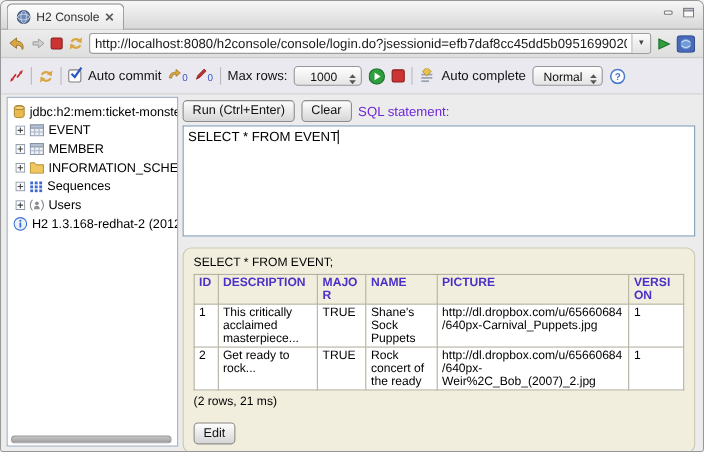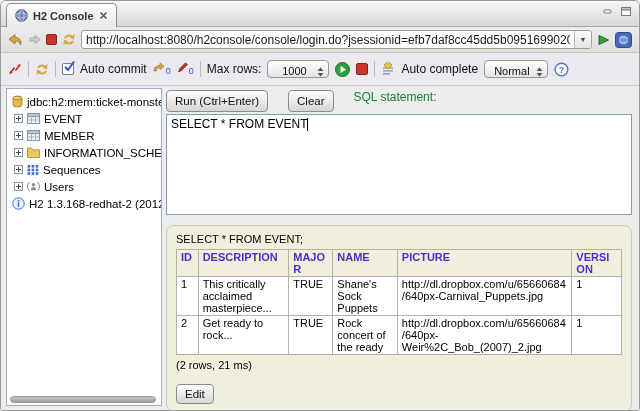--- a/index.html
+++ b/index.html
@@ -14,21 +14,21 @@
     height: 26px; position: relative;
     background: linear-gradient(#f6f6f6, #d8d8d8);
     border-bottom: 1px solid #a6a6a6;
   }
   .tab {
     position: absolute; left: 5px; top: 2px; height: 24px;
     display: flex; align-items: center; gap: 5px; padding: 0 8px;
     background: linear-gradient(#fdfdfd, #e7e7e7);
     border: 1px solid #8f8f8f; border-bottom: none;
     border-radius: 5px 5px 0 0;
-    font-size: 11px; font-weight: bold; color: #333;
+    font-size: 11px; font-weight: normal; color: #333;
   }
   .win-controls { position: absolute; right: 8px; top: 6px; display: flex; gap: 8px; align-items: center; }
   
   .urlbar {
     height: 26px; display: flex; align-items: center; gap: 5px; padding: 0 7px;
     background: linear-gradient(#ececec, #dedede);
     border-bottom: 1px solid #c4c4c4;
   }
   .icon-btn { display: flex; align-items: center; justify-content: center; flex: 0 0 auto; }
   .stop-sq { width: 11px; height: 11px; background: #cc3333; border: 1px solid #8c1f1f; border-radius: 2px; }
@@ -71,27 +71,27 @@
     border: 1px solid #9fb0c2; position: relative; overflow: hidden;
     padding: 4px 0 0 5px; font-size: 11.5px; color: #000;
   }
   .trow { display: flex; align-items: center; gap: 4px; height: 17px; white-space: nowrap; }
   .trow.child { padding-left: 2px; }
   .hthumb {
     position: absolute; left: 3px; bottom: 2px; width: 146px; height: 7px;
     border-radius: 4px; background: linear-gradient(#c6c6c6, #9e9e9e); border: 1px solid #999;
   }
   .main { flex: 1; display: flex; flex-direction: column; margin: 2px 7px 0 2px; }
-  .query-bar { height: 24px; display: flex; gap: 20px; margin-top: 2px; }
+  .query-bar { height: 24px; display: flex; align-items: center; gap: 6px; margin-top: 2px; }
   .btn {
     font-family: "Liberation Sans", sans-serif; font-size: 11.5px; color: #111;
     background: linear-gradient(#fefefe, #d6d6d6);
     border: 1px solid #8c8c8c; border-radius: 4px; padding: 3px 8px; cursor: default;
   }
-  .sql-label { font-size: 12px; color: #15803d; }
+  .sql-label { font-size: 12px; color: #6d28d9; }
   .sql-box {
     height: 111px; background: #fff; border: 1px solid #7f9cb8;
     margin-top: 2px; padding: 2px 4px; font-size: 12px; color: #000;
   }
   .caret { display: inline-block; width: 1px; height: 13px; background: #000; vertical-align: text-bottom; }
   .results {
     margin-top: 10px; flex: 1; background: #f1eedd;
     border: 1px solid #ccc8b2; border-radius: 8px; padding: 7px 9px;
     font-size: 11px; color: #000;
   }

